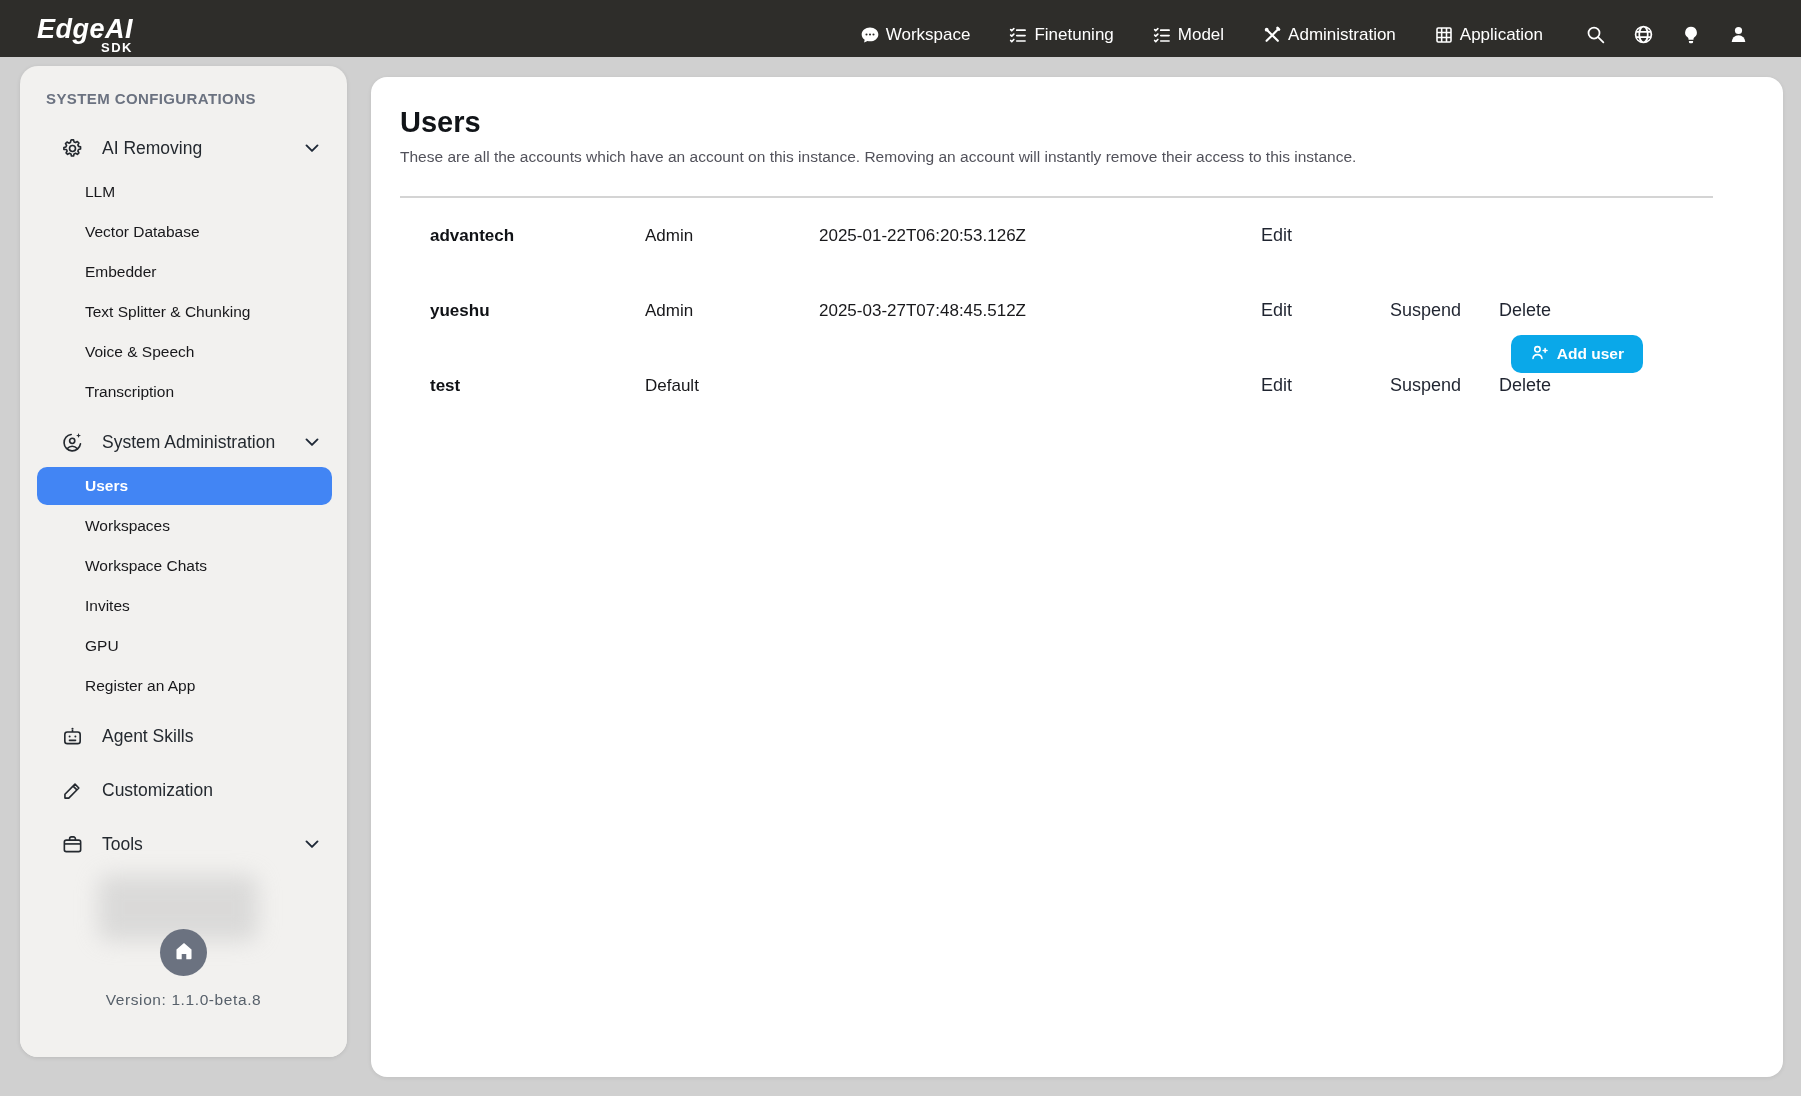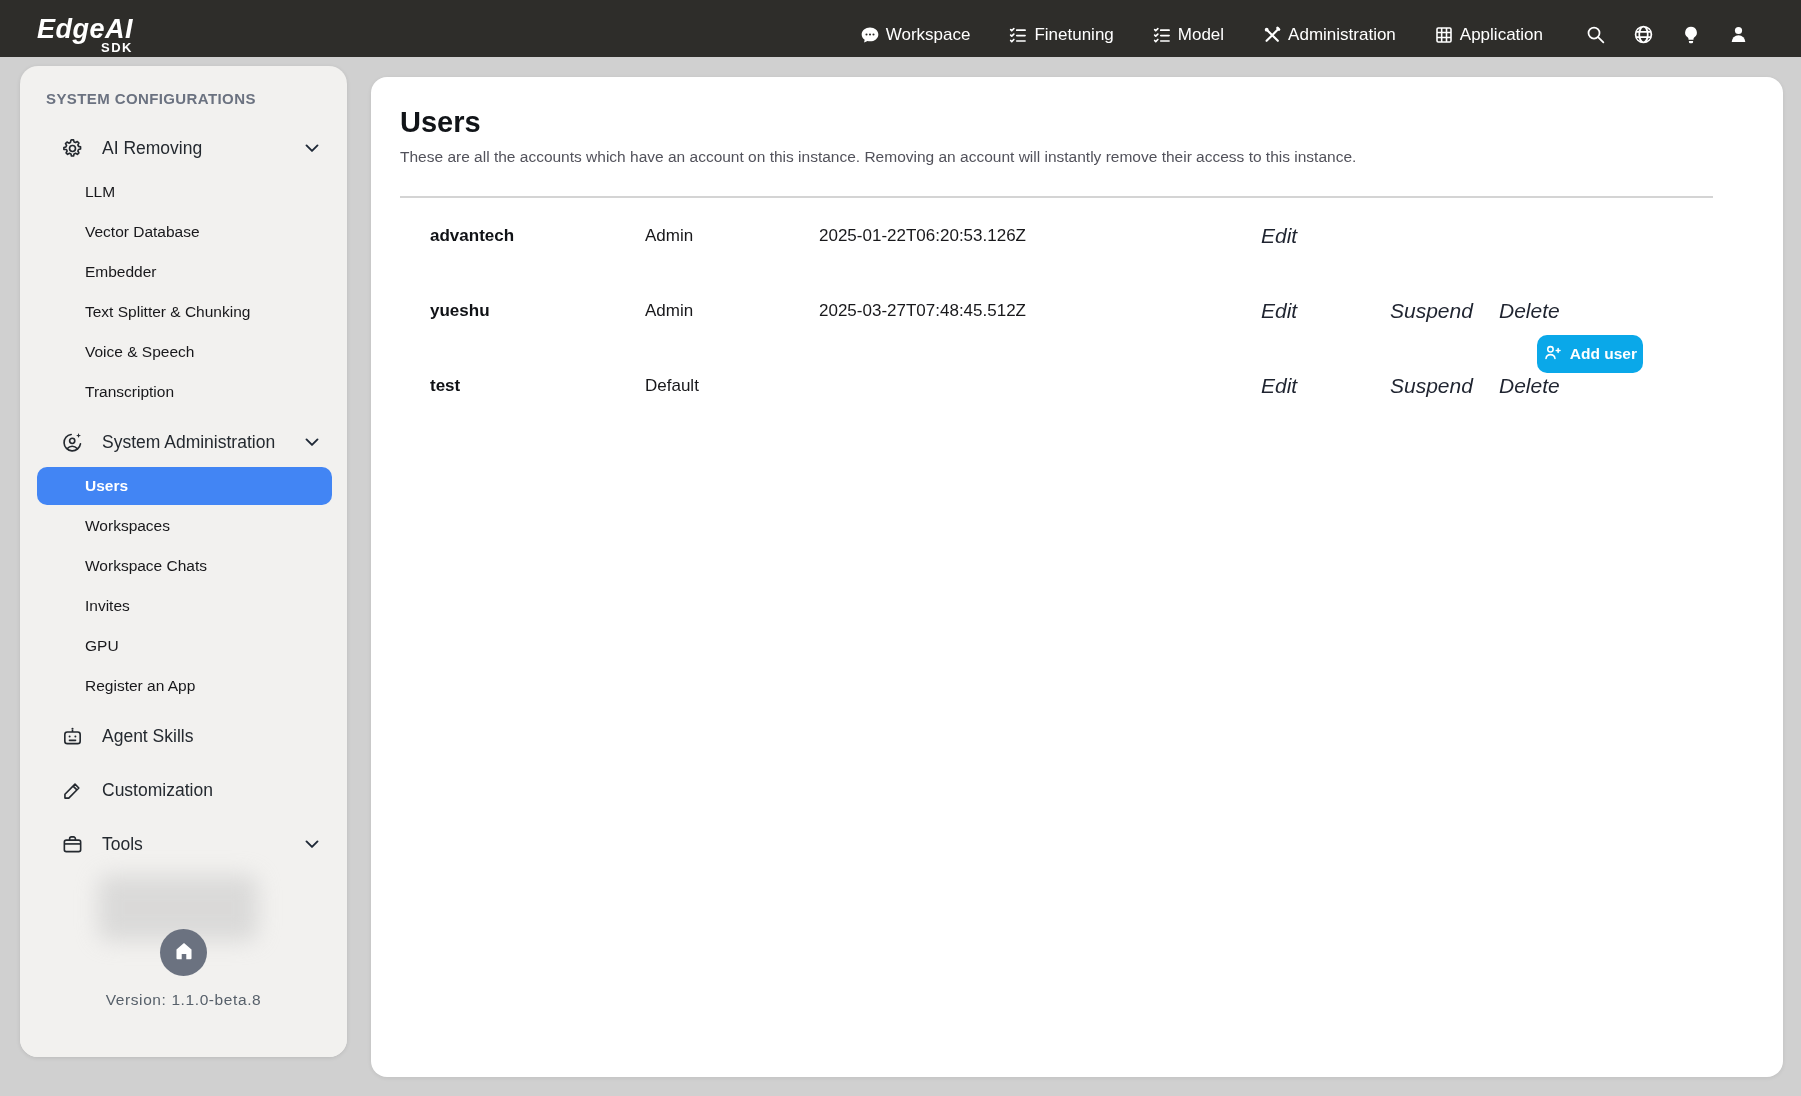--- a/index.html
+++ b/index.html
@@ -78,25 +78,25 @@
     padding-top: 28px;
   }
   .page-title { margin: 0 70px 0 29px; font-size: 29px; font-weight: 700; color: #111418; line-height: 34px; }
   .page-subtitle { margin: 8px 70px 18px 29px; font-size: 15.5px; color: #52525b; line-height: 19px; }
   .table { position: relative; margin: 30px 70px 0 29px; border-top: 2px solid #d4d4d4; }
   .grid-row { display: grid; grid-template-columns: 215px 174px 442px 129px 109px 1fr; padding-left: 30px; align-items: center; }
   .thead { height: 86px; border-bottom: 1px solid #e5e7eb; padding-top: 22px; }
   .th { font-size: 14px; font-weight: 600; letter-spacing: 0.5px; color: #6b7280; text-transform: uppercase; }
   .trow { height: 75px; font-size: 17px; color: #18181b; }
   .td-username { font-weight: 700; color: #101216; }
-  .action-btn { background: none; border: none; font-family: inherit; font-size: 21px; color: #1f2430;
-    cursor: pointer; padding: 0; text-align: left; justify-self: start; font-style: italic; }
+  .action-btn { background: none; border: none; font-family: inherit; font-size: 18px; color: #1f2430;
+    cursor: pointer; padding: 0; text-align: left; justify-self: start; }
   .add-user {
     position: absolute; top: 137px; right: 70px; height: 38px;
-    display: flex; align-items: center; gap: 8px; padding: 0 6px;
+    display: flex; align-items: center; gap: 8px; padding: 0 19px;
     background: var(--add-user-cyan, #0aa8e9); color: #ffffff;
     border: none; border-radius: 10px; font-family: inherit;
     font-size: 15.5px; font-weight: 600; cursor: pointer;
   }
 </style>
 </head>
 <body>
 
 <header class="topbar">
   <div class="logo">

